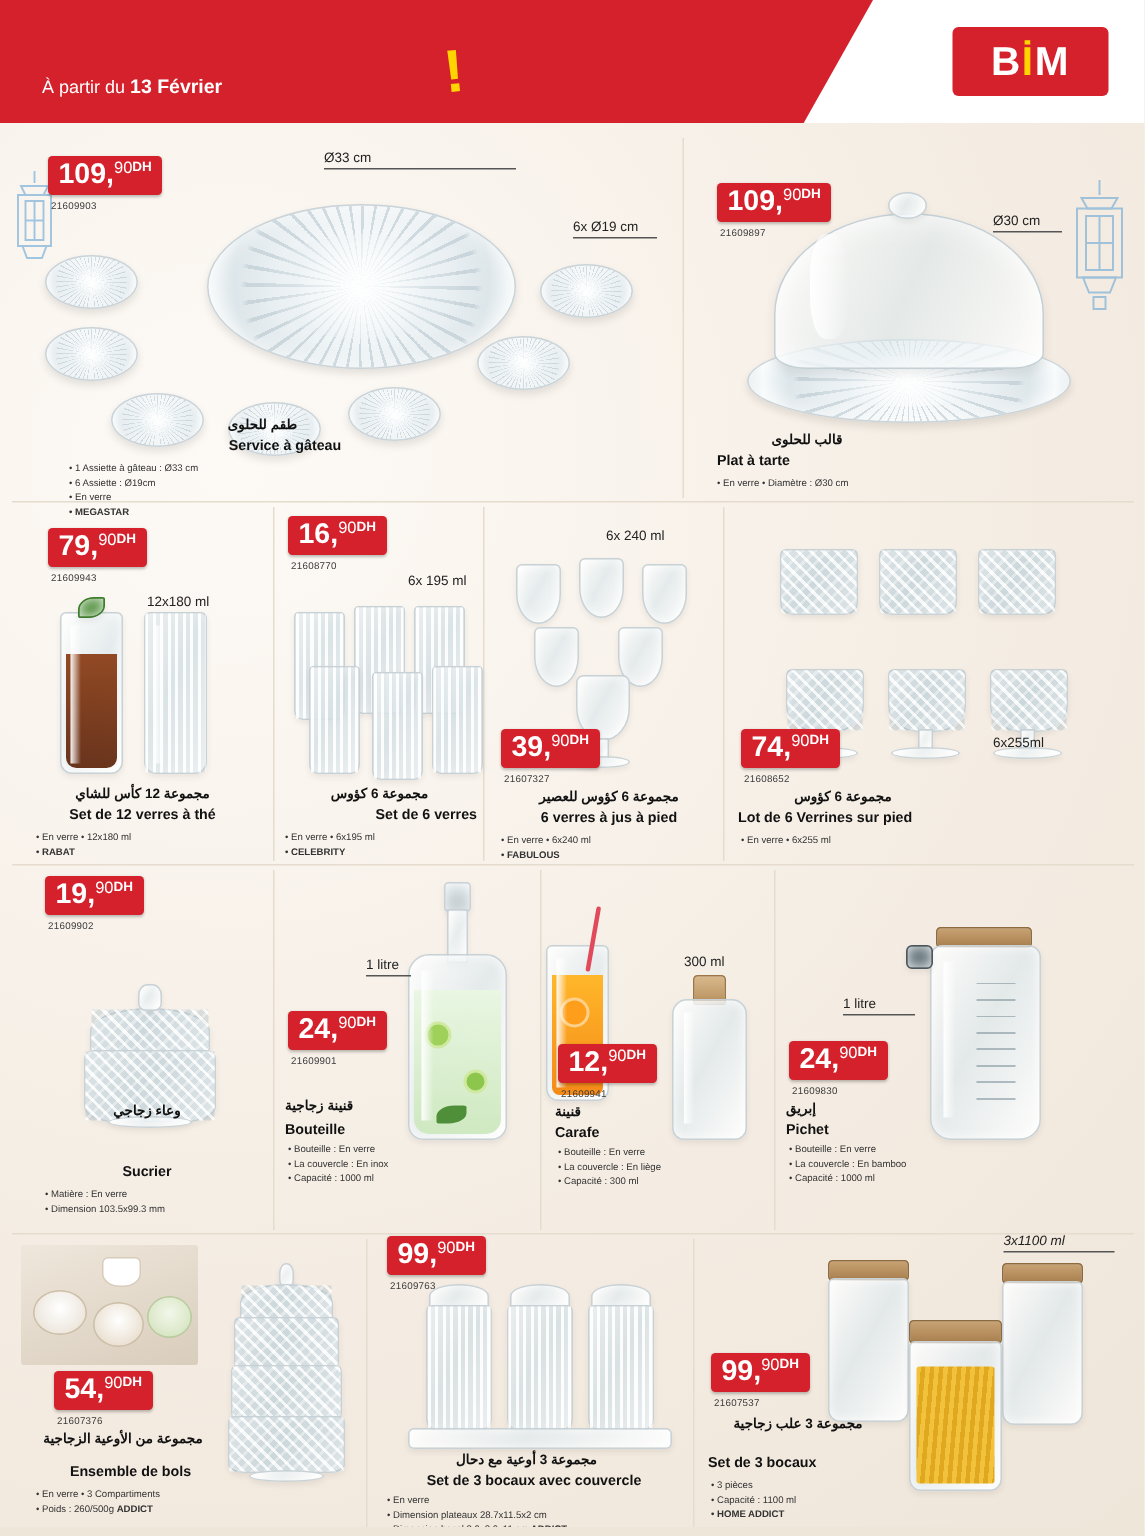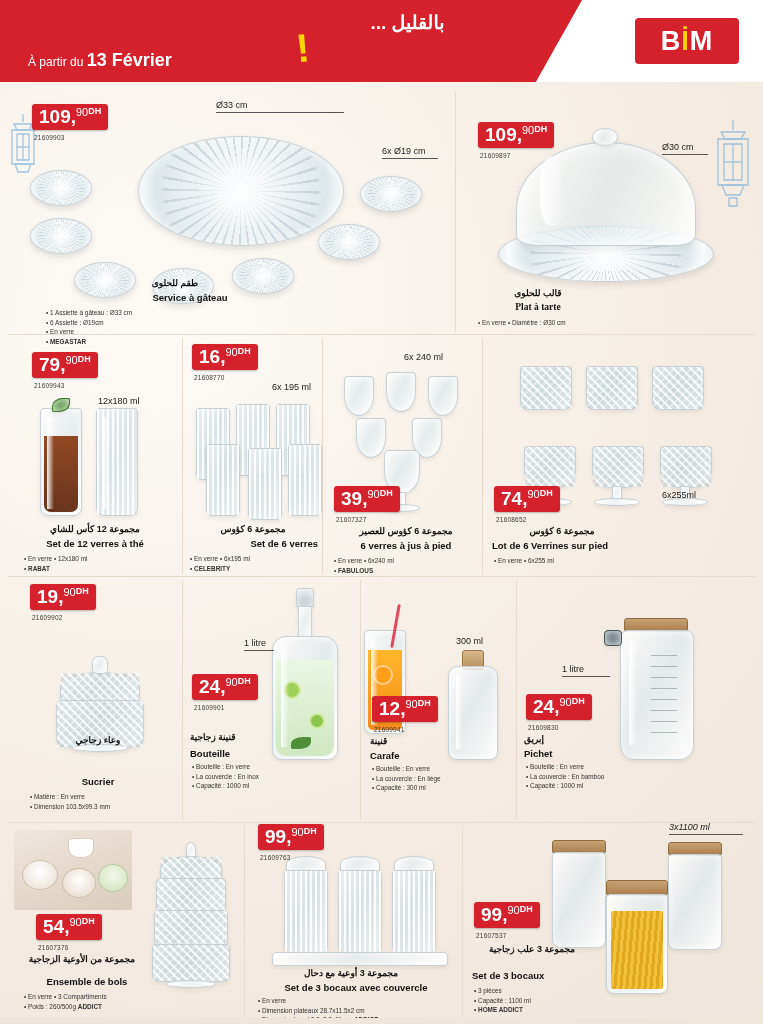--- a/index.html
+++ b/index.html
@@ -34,21 +34,21 @@
     clip-path: polygon(14% 0, 100% 0, 86% 100%, 0 100%);
   }
   .vendredi {
     position:absolute; left:28px; top:16px;
     color:#ffffff; font-size:26px; font-weight:bold; letter-spacing:.5px;
   }
   .apartir {
     position:absolute; left:28px; top:50px;
     color:#ffffff; font-size:12px;
   }
-  .apartir b { font-size:18px; }
+  .apartir b { font-size:13px; }
   .arabic-top {
     position:absolute; left:300px; top:10px; width:215px;
     text-align:center; color:#ffffff; direction:rtl;
     font-size:19px; font-weight:bold; line-height:1.35;
   }
   .arabic-top .l2 { font-size:20px; }
   .excl {
     position:absolute; left:296px; top:26px;
     color:#ffd400; font-size:40px; font-weight:bold;
     transform: rotate(-6deg);
@@ -204,21 +204,20 @@
 
 <div class="page">
 
   <div class="header">
     <div class="hdr-red"></div>
     <div class="hdr-red2"></div>
     <div class="apartir">
       <span>À partir du </span><b>13 Février</b>
     </div>
     <div class="arabic-top">
-      <div>بالقليل ...</div>
     </div>
     <div class="excl">!</div>
     <div class="bim-logo">
       <span>B</span>
         <span class="dot">İ</span>
         <span>M</span>
     </div>
   </div>
 
   <svg class="lantern" style="left:6px; top:110px;" width="34" height="90" viewBox="0 0 34 90">
@@ -307,21 +306,21 @@
     <div class="dim" style="left:662px; top:142px;">
       <span>Ø30 cm</span><span class="ln" style="width:46px;"></span>
     </div>
 
     <div class="tag" style="left:478px; top:122px;">
       <span class="big">109,</span><span class="sup">90</span><span class="cur">DH</span>
     </div>
     <div class="code" style="left:480px; top:152px;">21609897</div>
 
     <div class="ar" style="left:478px; top:288px; width:120px;">قالب للحلوى</div>
-    <div class="ttl" style="left:478px; top:302px; width:120px; text-align:center;font-family:Liberation Serif, serif;">Plat à tarte</div>
+    <div class="ttl" style="left:478px; top:302px; width:120px; ">Plat à tarte</div>
     <div class="bul" style="left:478px; top:318px; width:180px;">
       <div>En verre • Diamètre : Ø30 cm</div>
     </div>
   </div>
 
   <div class="divider-v" style="left:182px; top:338px; height:236px;"></div>
   <div class="divider-v" style="left:322px; top:338px; height:236px;"></div>
   <div class="divider-v" style="left:482px; top:338px; height:236px;"></div>
   <div class="divider-h" style="left:8px; top:576px; width:748px;"></div>
 

